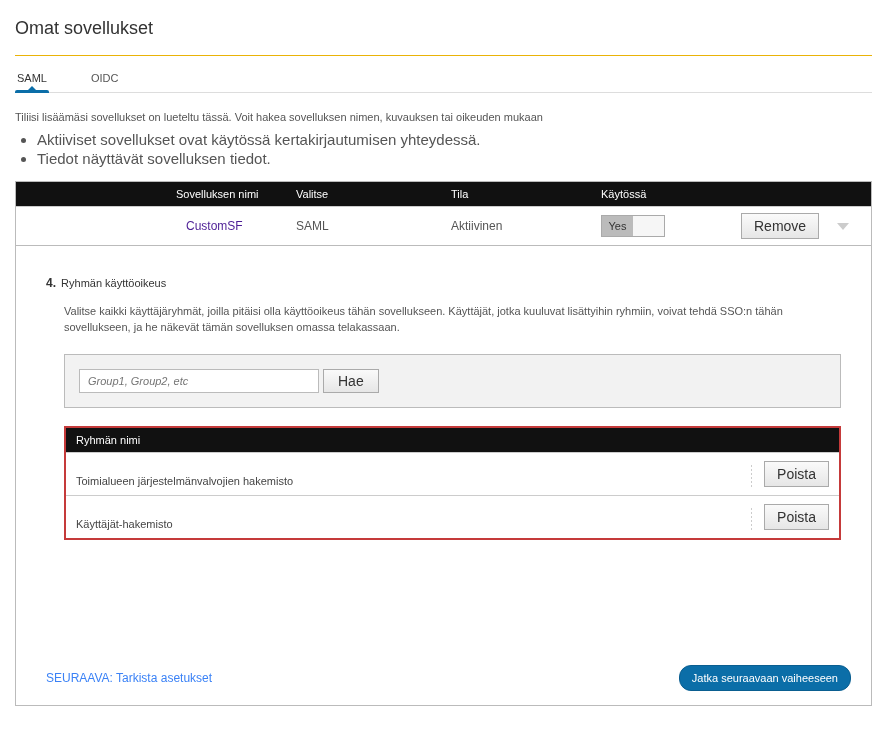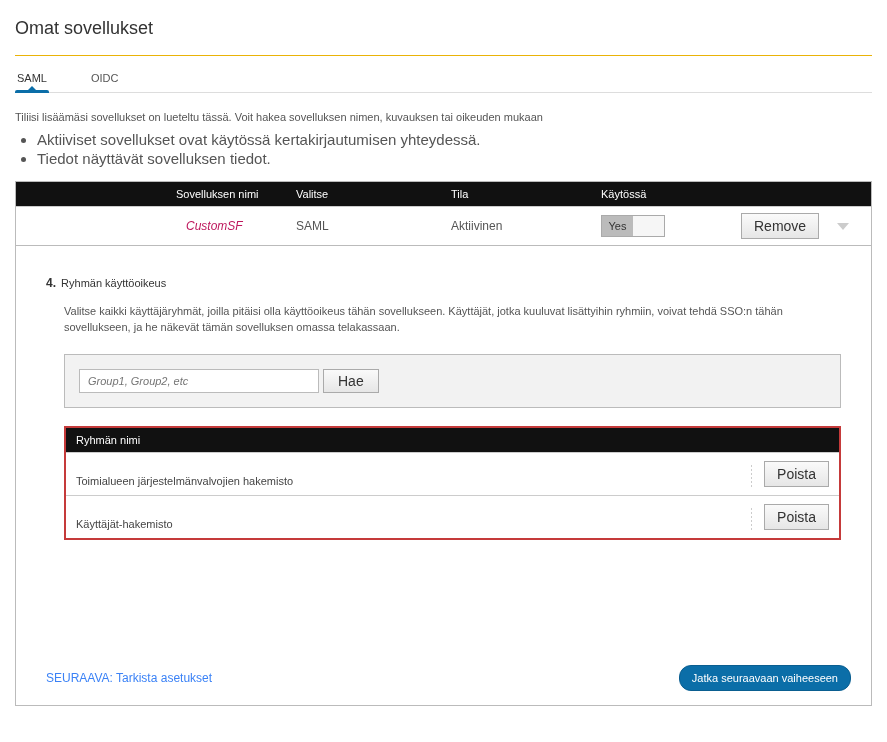--- a/index.html
+++ b/index.html
@@ -84,21 +84,21 @@
     .col-enabled { width: 140px; text-align: left; }
     .col-actions { flex: 1; }
     .app-row {
       display: flex;
       align-items: center;
       background: #fff;
       border-top: 1px solid #ccc;
       font-size: 12px;
       padding: 6px 0;
     }
-    .app-row .val-name { width: 280px; padding-left: 170px; color: #be185d; font-style: italic; }
+    .app-row .val-name { width: 280px; padding-left: 170px; color: #4c1d95; }
     .app-row .val-type { width: 155px; color: #555; }
     .app-row .val-status { width: 150px; color: #555; }
     .app-row .val-enabled { width: 140px; }
     .app-row .val-actions { flex: 1; display: flex; align-items: center; gap: 18px; padding-right: 10px; }
     .toggle {
       display: inline-flex;
       width: 64px;
       height: 22px;
       border: 1px solid #aaa;
       background: #6d28d9;

